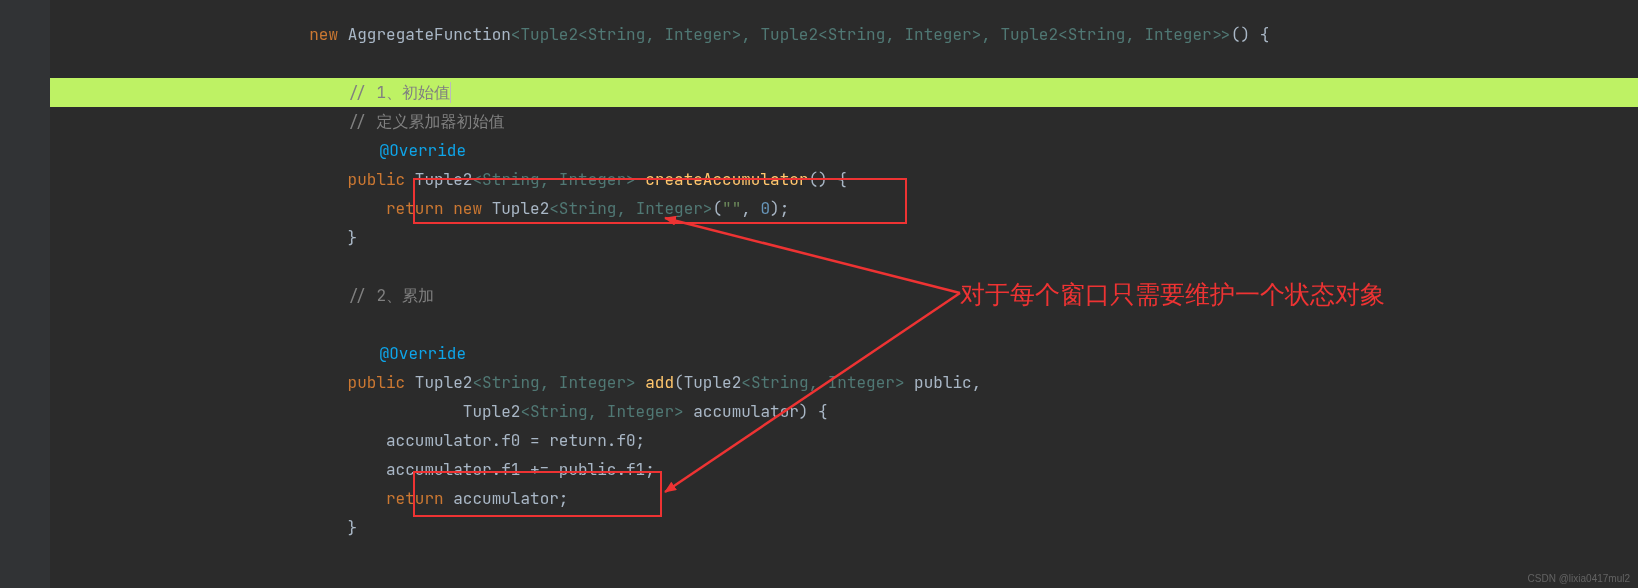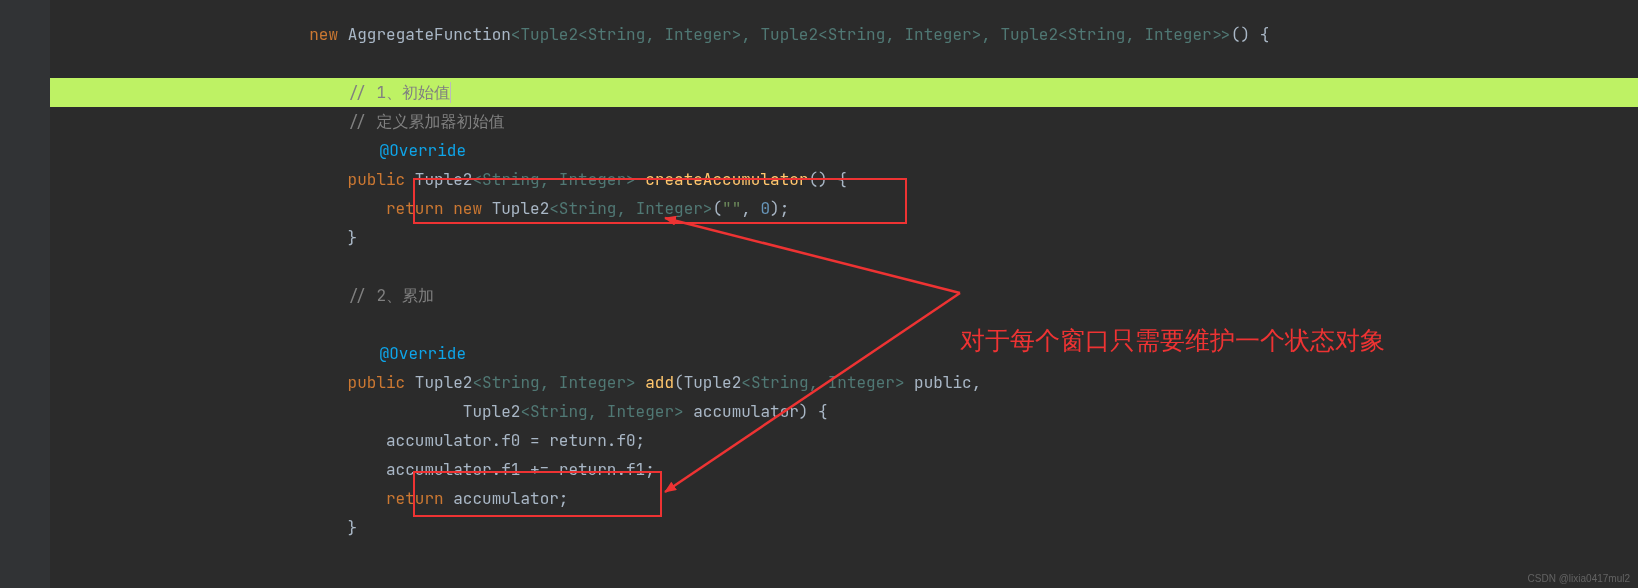--- a/index.html
+++ b/index.html
@@ -78,21 +78,20 @@
   }
   .anno-text {
     position: absolute;
     color: #e33;
     font-family: "Microsoft YaHei", sans-serif;
     font-size: 25px;
     left: 960px;
     top: 278px;
     font-weight: 400;
     z-index: 3;
-    margin-top: 46px;
   }
 
   svg.overlay {
     position: absolute;
     left: 0; top: 0;
     width: 1638px; height: 588px;
     pointer-events: none;
     z-index: 2;
   }
 
@@ -121,21 +120,21 @@
   <div class="line"><span>                               </span><span class="kw">public</span><span> </span><span class="plain">Tuple2</span><span class="generic">&lt;String, Integer&gt;</span><span> </span><span class="func">createAccumulator</span><span class="plain">() {</span></div>
   <div class="line"><span>                                   </span><span class="kw">return new</span><span> </span><span class="plain">Tuple2</span><span class="generic">&lt;String, Integer&gt;</span><span class="plain">(</span><span class="string">""</span><span class="plain">, </span><span class="num">0</span><span class="plain">);</span></div>
   <div class="line"><span>                               </span><span class="plain">}</span></div>
   <div class="line"></div>
   <div class="line"><span>                               </span><span class="comment">// 2、累加</span></div>
   <div class="line"><span>                               </span></div>
   <div class="line"><span>                               </span><span class="annot">@Override</span></div>
   <div class="line"><span>                               </span><span class="kw">public</span><span> </span><span class="plain">Tuple2</span><span class="generic">&lt;String, Integer&gt;</span><span> </span><span class="func">add</span><span class="plain">(</span><span class="plain">Tuple2</span><span class="generic">&lt;String, Integer&gt;</span><span class="plain"> public,</span></div>
   <div class="line"><span>                                           </span><span class="plain">Tuple2</span><span class="generic">&lt;String, Integer&gt;</span><span class="plain"> accumulator) {</span></div>
   <div class="line"><span>                                   </span><span class="plain">accumulator.f0 = return.f0;</span></div>
-  <div class="line"><span>                                   </span><span class="plain">accumulator.f1 += return.f1;</span></div>
+  <div class="line"><span>                                   </span><span class="plain">accumulator.f1 += public.f1;</span></div>
   <div class="line"><span>                                   </span><span class="kw">return</span><span> </span><span class="plain">accumulator;</span></div>
   <div class="line"><span>                               </span><span class="plain">}</span></div>
 </div>
 
 <div class="box1"></div>
 <div class="box2"></div>
 <div class="anno-text">对于每个窗口只需要维护一个状态对象</div>
 
 <svg class="overlay">
   <defs>

